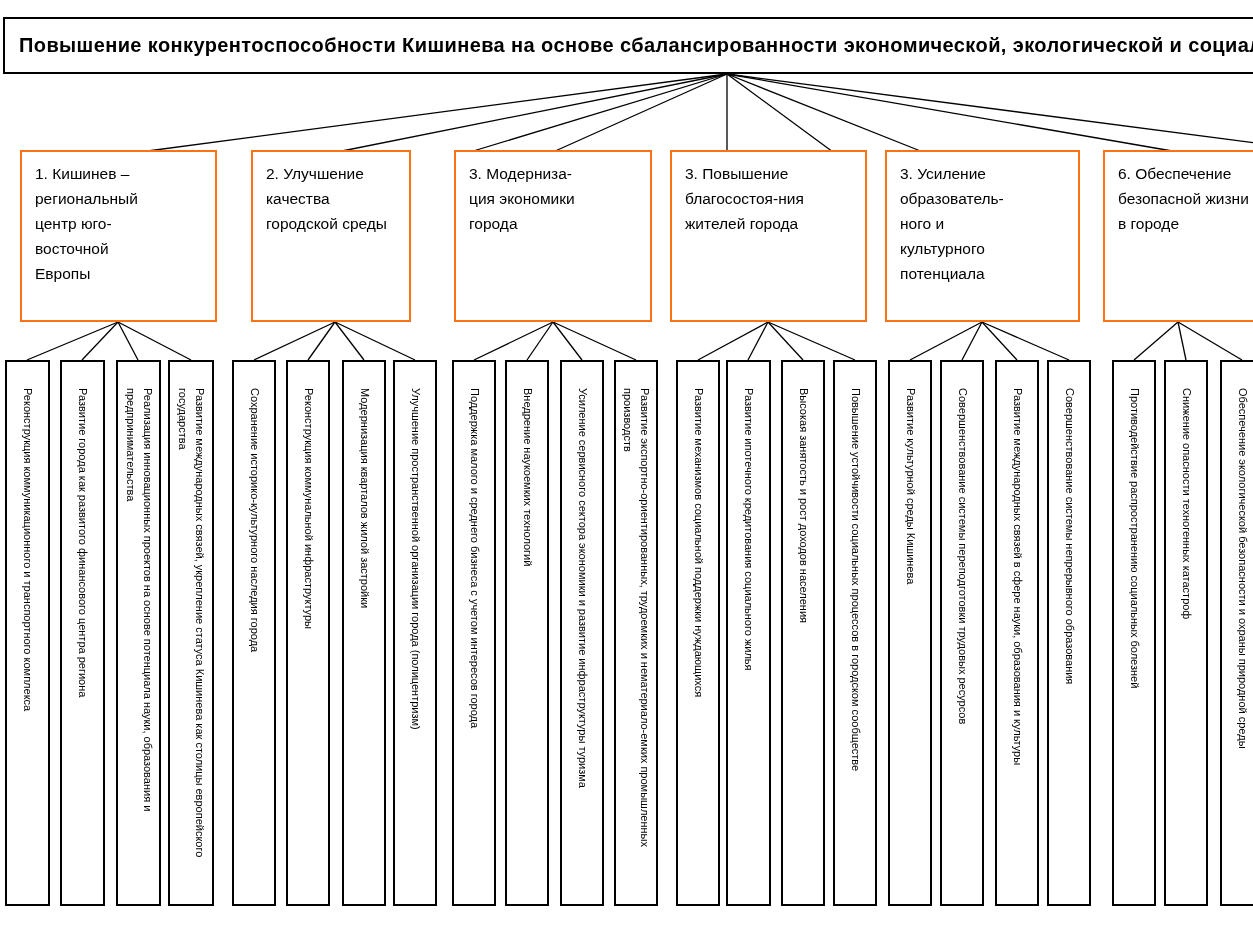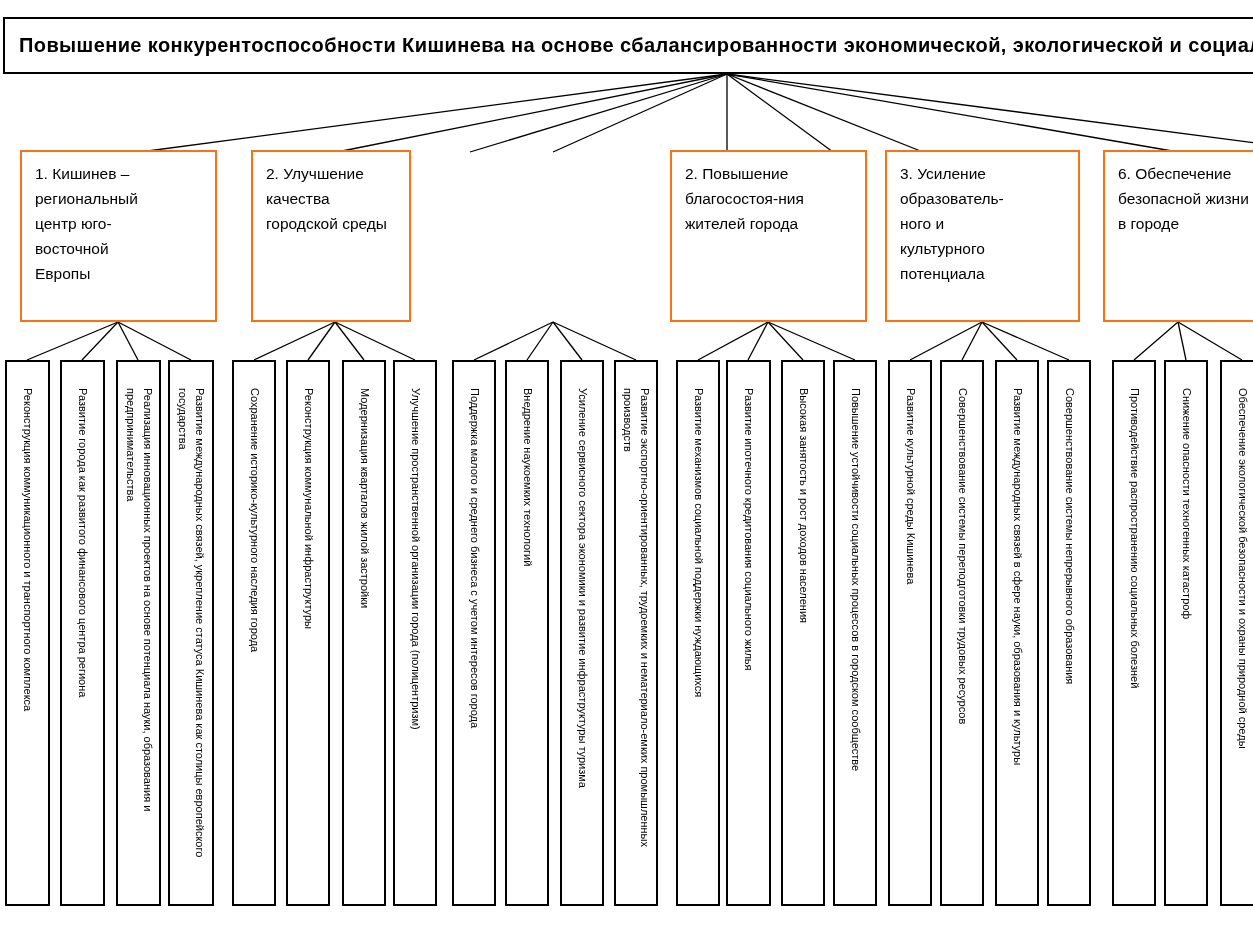--- a/index.html
+++ b/index.html
@@ -114,21 +114,24 @@
   <div class="title-box">Повышение конкурентоспособности Кишинева на основе сбалансированности экономической, экологической и социаль</div>
 
   <div class="goal" style="left:20px;  width:197px;">1. Кишинев –
 региональный
 центр юго-
 восточной
 Европы</div>
   <div class="goal" style="left:251px; width:160px;">2. Улучшение
 качества
 городской среды</div>
-  <div class="goal" style="left:670px; width:197px;">2. Повышение
+  <div class="goal" style="left:454px; width:198px;">3.  Модерниза-
+ция экономики
+города</div>
+  <div class="goal" style="left:670px; width:197px;">3. Повышение
 благосостоя-ния
 жителей города</div>
   <div class="goal" style="left:885px; width:195px;">3. Усиление
 образователь-
 ного и
 культурного
 потенциала</div>
   <div class="goal" style="left:1103px;width:197px;">6. Обеспечение
 безопасной жизни
 в городе</div>

